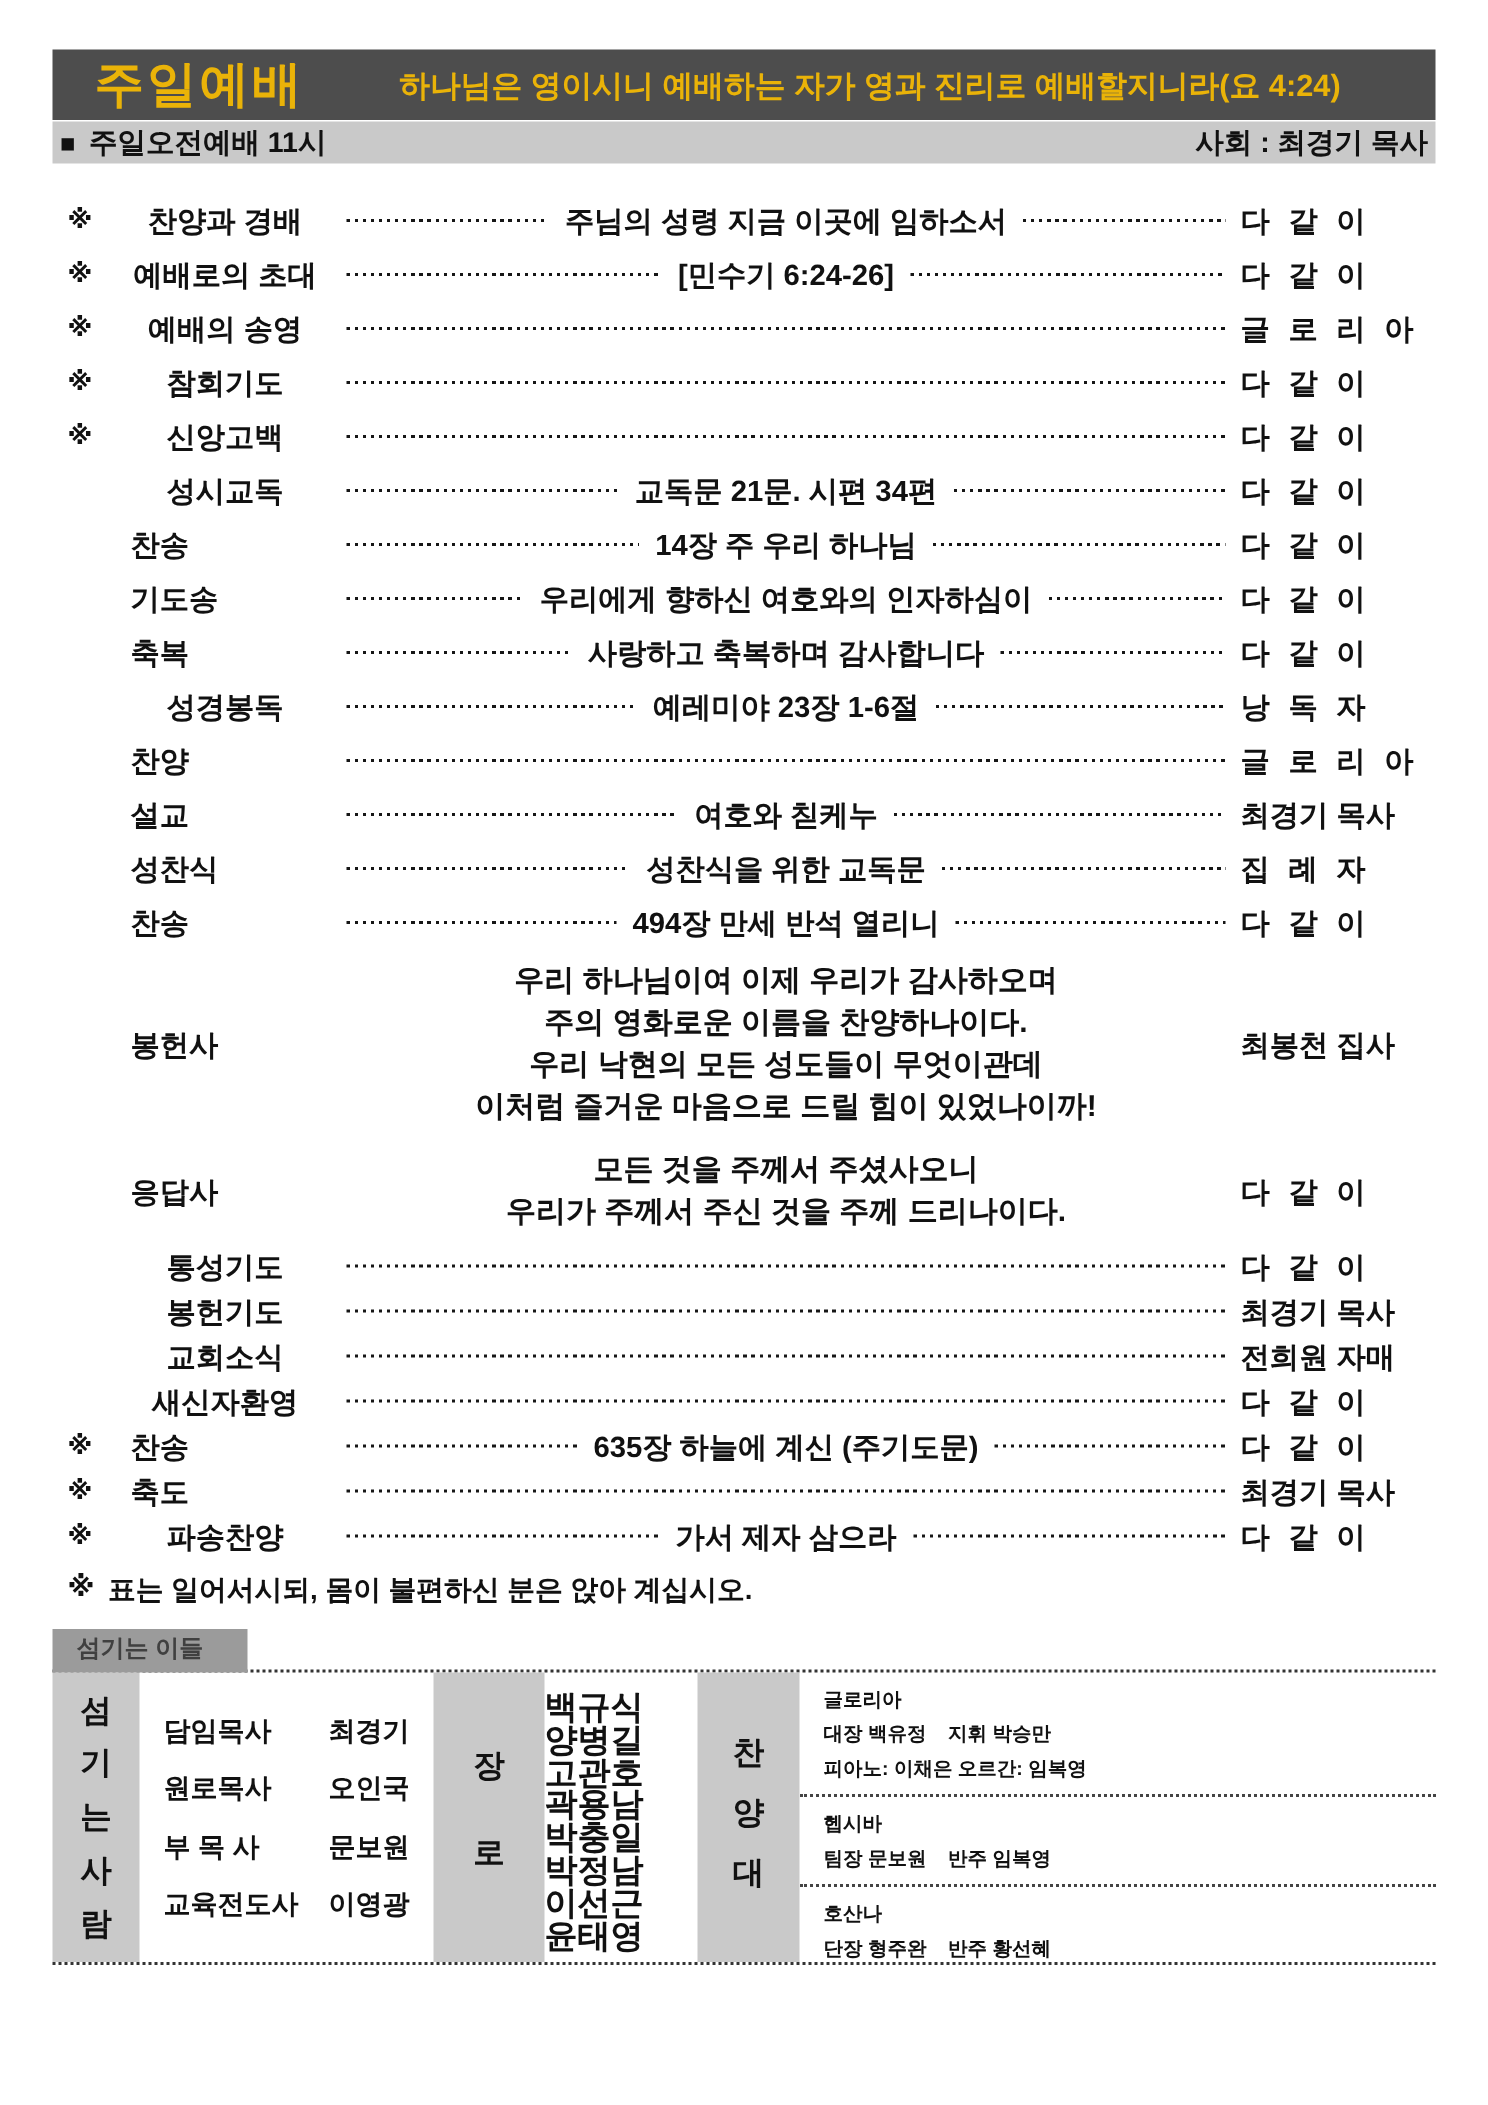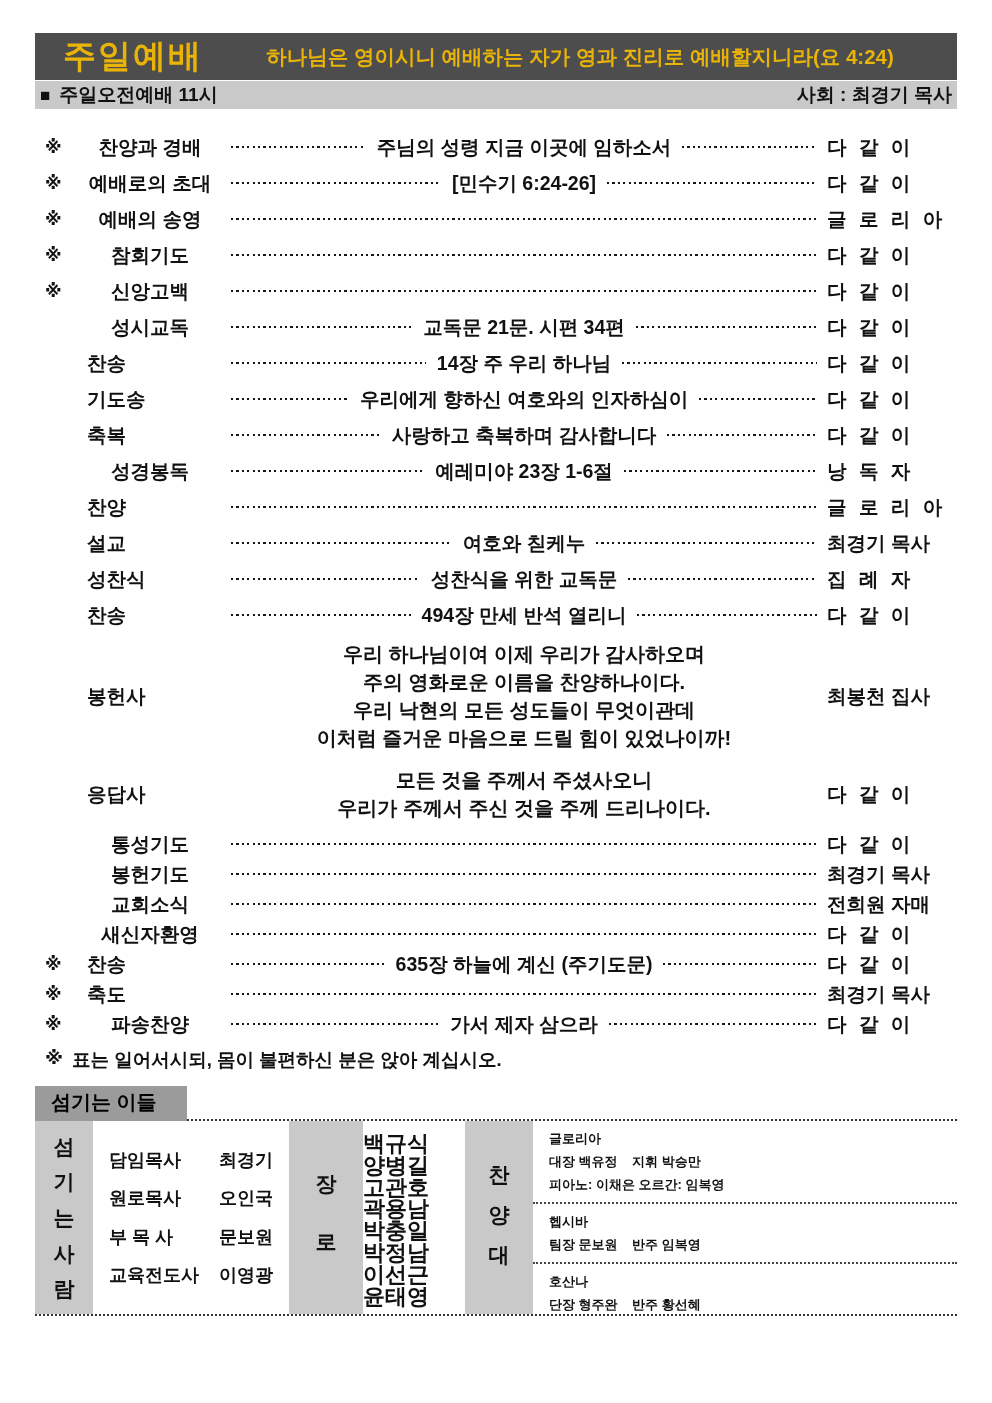--- a/index.html
+++ b/index.html
@@ -40,22 +40,22 @@
   .center-text { white-space: nowrap; }
   .block-lines { flex: 1; text-align: center; font-size: 20px; line-height: 28px; }
   .scol-right { width: 130px; text-align: left; white-space: nowrap; }
   .scol-right.spread { word-spacing: 7px; }
 
   .footnote { display: flex; gap: 9px; font-size: 18.5px; margin-top: 8px; padding-left: 10px; }
 
   
   .servants { margin-top: 14px; position: relative; }
   .servants-title {
-    display: inline-block; background: #9b9b9b; color: #000000;
-    font-size: 20px; padding: 3px 30px 5px 16px;
+    display: inline-block; background: #9b9b9b; color: #404040;
+    font-size: 16px; padding: 3px 30px 5px 16px;
     position: relative; z-index: 2; margin-bottom: -2px;
   }
   .stable {
     border-top: 2px dotted #333; border-bottom: 2px dotted #333;
     display: flex; height: 197px; align-items: stretch;
   }
   .gcol {
     background: #c9c9c9; display: flex; flex-direction: column;
     align-items: center; justify-content: space-evenly;
     font-size: 21px; line-height: 1;

